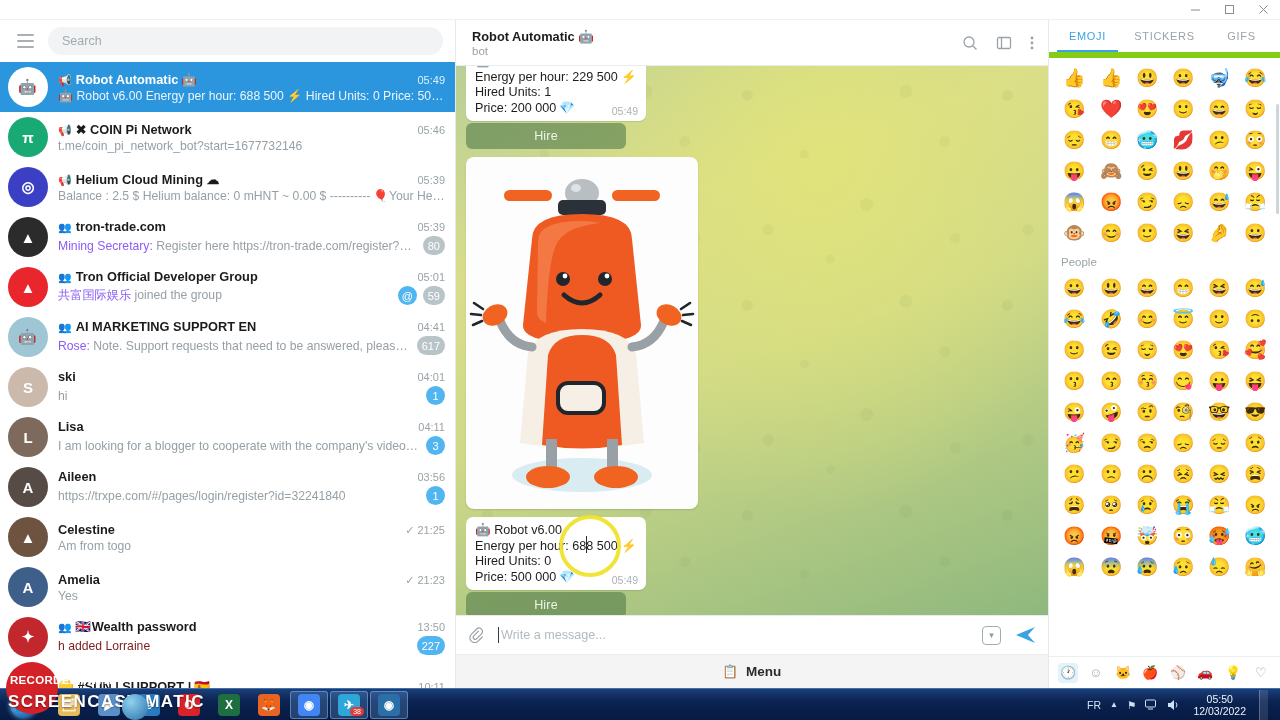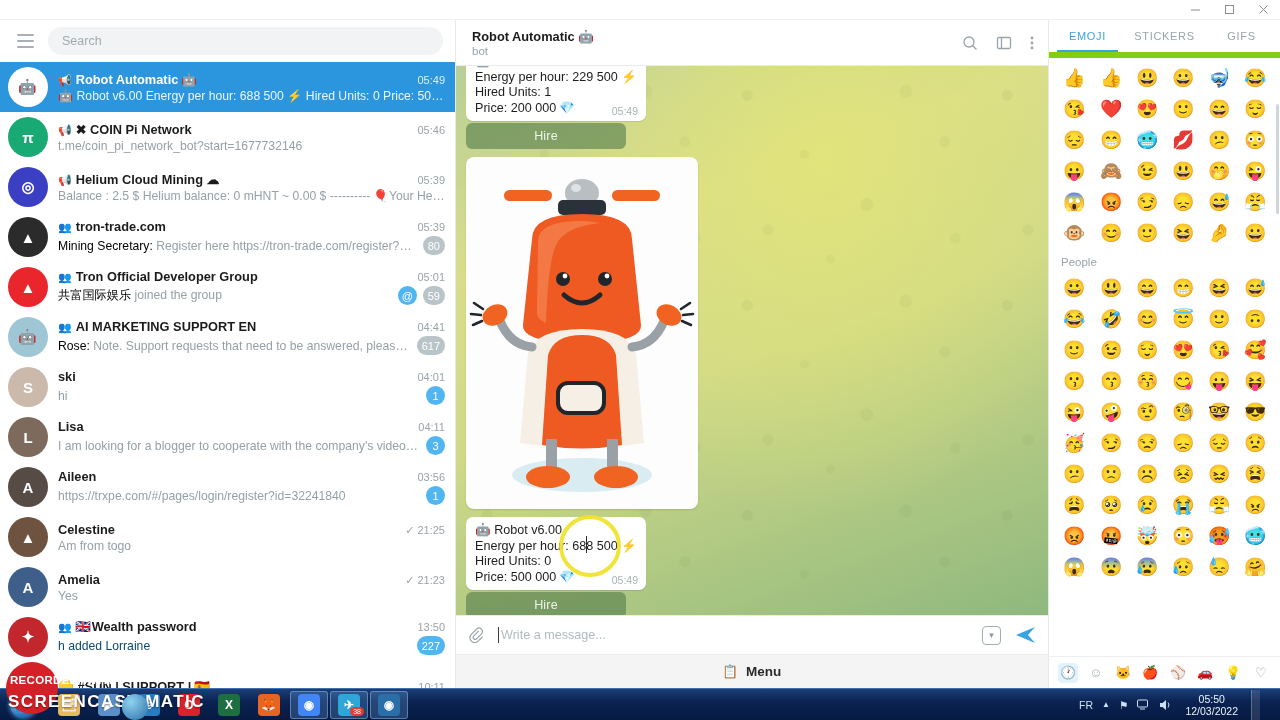--- a/index.html
+++ b/index.html
@@ -48,21 +48,21 @@
   .rowtop{ display:flex; align-items:baseline; }
   .rowname{ font-size:12.8px; font-weight:bold; color:#1b1b1b; white-space:nowrap;
             overflow:hidden; text-overflow:ellipsis; flex:1; }
   .chatrow.active .rowname{ color:#fff; }
   .rowtime{ font-size:11px; color:#9aa3a8; margin-left:8px; white-space:nowrap; }
   .chatrow.active .rowtime{ color:#dff0fd; }
   .rowbot{ display:flex; align-items:center; margin-top:2px; }
   .rowmsg{ font-size:12.2px; color:#96a0a6; white-space:nowrap; overflow:hidden;
            text-overflow:ellipsis; flex:1; }
   .chatrow.active .rowmsg{ color:#eaf5fe; }
-  .sender{ color:#000000; }
+  .sender{ color:#8b5cf6; }
   .badge{ min-width:19px; height:19px; border-radius:10px; background:#50b5f0; color:#fff;
           font-size:11px; display:flex; align-items:center; justify-content:center;
           padding:0 5px; margin-left:6px; font-weight:normal; }
   .badge.muted{ background:#b9c4c9; }
   .mention{ width:19px; height:19px; border-radius:50%; background:#50b5f0; color:#fff;
             font-size:11px; display:flex; align-items:center; justify-content:center; margin-left:6px;}
   .prefix-icon{ font-size:11px; margin-right:4px; color:#7d878c; }
   .chatrow.active .prefix-icon{ color:#e3f2fd; }
 
   
@@ -176,21 +176,21 @@
                  linear-gradient(#00a0df 0 0) 0 8px/6px 6px no-repeat,
                  linear-gradient(#ffc20e 0 0) 8px 8px/6px 6px no-repeat; }
   .tb-items{ display:flex; align-items:center; gap:2px; padding-left:4px; }
   .tbicon{ width:38px; height:28px; display:flex; align-items:center; justify-content:center;
            position:relative; cursor:pointer; border-radius:3px; }
   .tbicon.open{ background:rgba(120,180,240,.25); border:1px solid rgba(150,200,250,.45); }
   .ti{ width:22px; height:22px; border-radius:4px; display:flex; align-items:center;
        justify-content:center; font-size:12px; color:#fff; font-weight:bold; }
   .tb-badge{ position:absolute; right:3px; bottom:2px; background:#e03b3b; color:#fff;
              font-size:7px; border-radius:6px; padding:0 3px; line-height:9px; }
-  .tray{ margin-left:auto; display:flex; align-items:center; gap:9px; padding-right:20px;
+  .tray{ margin-left:auto; display:flex; align-items:center; gap:9px; padding-right:12px;
          color:#cfe2f5; font-size:10.5px; }
   .tray .ic{ display:flex; align-items:center; }
   .clock{ text-align:center; line-height:12px; font-size:10.5px; color:#eaf3fd; padding:0 4px; }
   .showdesk{ width:9px; height:30px; background:rgba(255,255,255,.12);
              border-left:1px solid rgba(255,255,255,.25); }
 </style>
 </head>
 <body>
 
 <div class="app">
@@ -368,21 +368,21 @@
             </div>
           </div>
           <div class="chatrow">
             <div class="avatar" style="background: rgb(193, 39, 45);">✦</div>
             <div class="rowmain">
               <div class="rowtop">
                 <div class="rowname"><span class="prefix-icon">👥</span>🇬🇧Wealth password</div>
                 <div class="rowtime">13:50</div>
               </div>
               <div class="rowbot">
-                <div class="rowmsg" style="color: #0c4a6e;">h added Lorraine</div>
+                <div class="rowmsg" style="color: #7f1d1d;">h added Lorraine</div>
                 <div class="badge">227</div>
               </div>
             </div>
           </div>
           <div class="chatrow">
             <div class="avatar" style="background: rgb(212, 32, 39);">★</div>
             <div class="rowmain">
               <div class="rowtop">
                 <div class="rowname">🟡 #SUN | SUPPORT | 🇪🇸</div>
                 <div class="rowtime">10:11</div>

